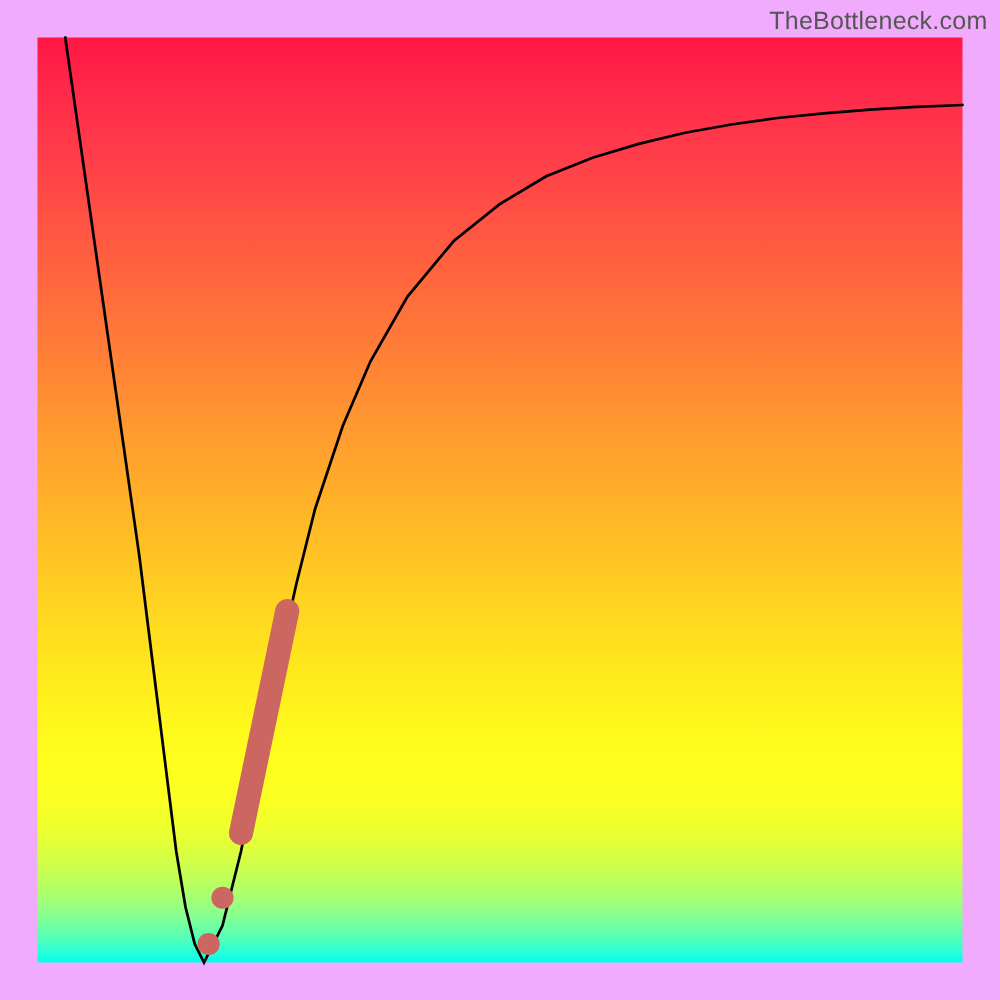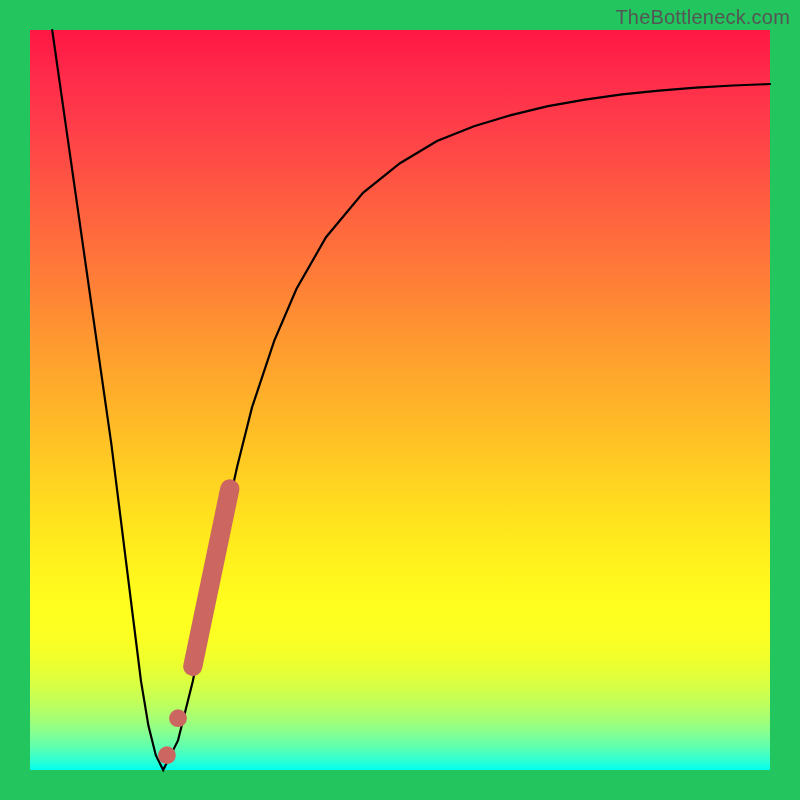--- a/index.html
+++ b/index.html
@@ -8,21 +8,21 @@
     width: 800px;
     height: 800px;
     overflow: hidden;
     background: #000;
     font-family: Arial, Helvetica, sans-serif;
   }
   .stage {
     position: relative;
     width: 800px;
     height: 800px;
-    background: #22c55e;
+    background: #f0abfc;
   }
   .plot {
     position: absolute;
     left: 30px;
     top: 30px;
     width: 740px;
     height: 740px;
     
     background: linear-gradient(
       to bottom,

